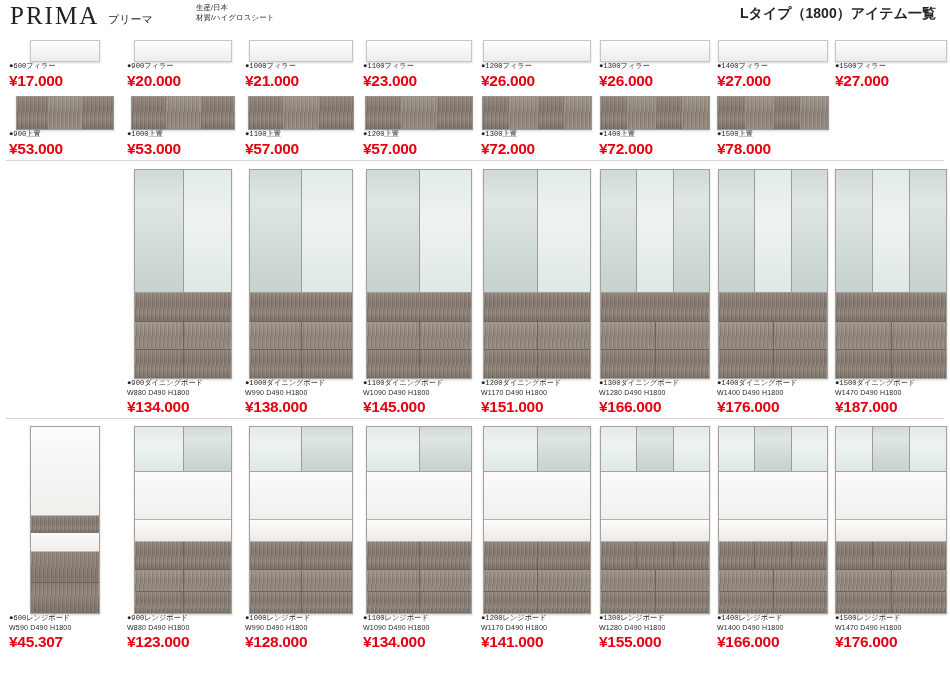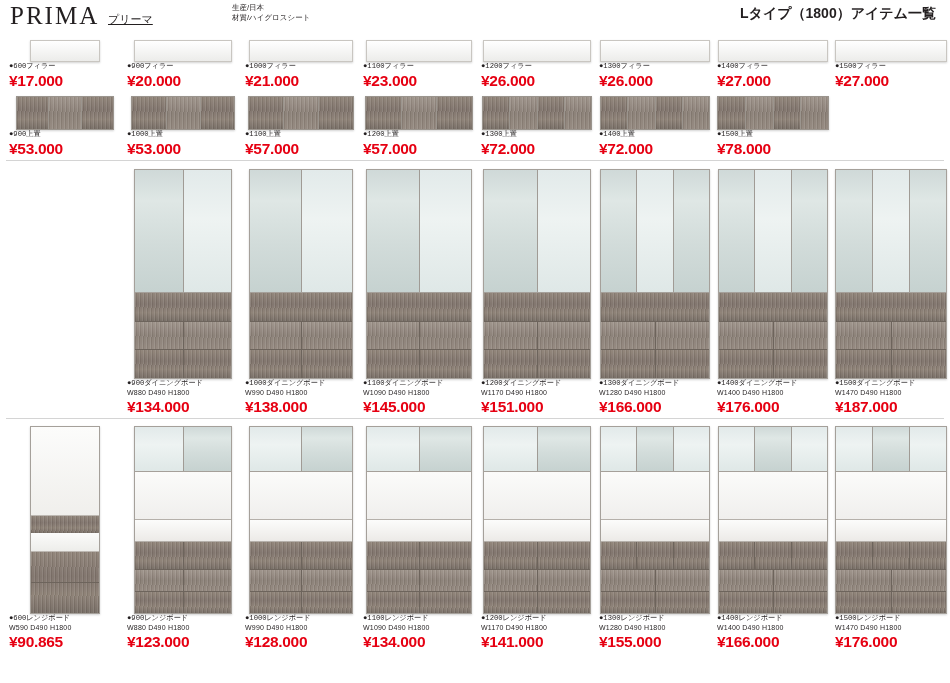--- a/index.html
+++ b/index.html
@@ -23,25 +23,25 @@
     padding: 2px 8px 0 8px;
   }
   .brand {
     position: absolute; left: 10px; top: 2px;
     font-size: 25px; letter-spacing: 2px;
     font-family: "Liberation Serif", serif;
     color: #231f20;
   }
   .brand-kana {
     position: absolute; left: 108px; top: 12px;
-    font-size: 11px; color: #231f20; text-decoration: underline;
+    font-size: 11px; color: #231f20;
   }
   .spec {
     position: absolute; left: 196px; top: 3px;
-    font-size: 7.5px; line-height: 10px; color: #231f20; margin-left: 36px;
+    font-size: 7.5px; line-height: 10px; color: #231f20;
   }
   .tax-note {
     position: absolute; left: 287px; top: 2px;
     font-size: 16px; font-weight: bold; color: #e60012;
     letter-spacing: 0.5px;
   }
   .type-title {
     position: absolute; right: 14px; top: 5px;
     font-size: 14px; font-weight: bold; color: #231f20;
   }
@@ -546,21 +546,21 @@
           <div style="flex:1 1 auto" class="wood">
               <div class="vcol">
                 <div></div>
                 <div></div>
               </div>
             </div>
         </div>
       </div>
       <div class="label">●600レンジボード</div>
       <div class="spec-line">W590 D490 H1800</div>
-      <div class="price">¥90.865</div>
+      <div class="price">¥45.307</div>
     </div>
 
     <div class="cell">
       <div class="img imgwrap" style="height:192px">
         <div class="range shadow" style="width:88%;height:188px">
           <div class="range-glass">
               <div class="glass-light"></div>
               <div class="glass"></div>
             </div>
           <div class="range-open"></div>

